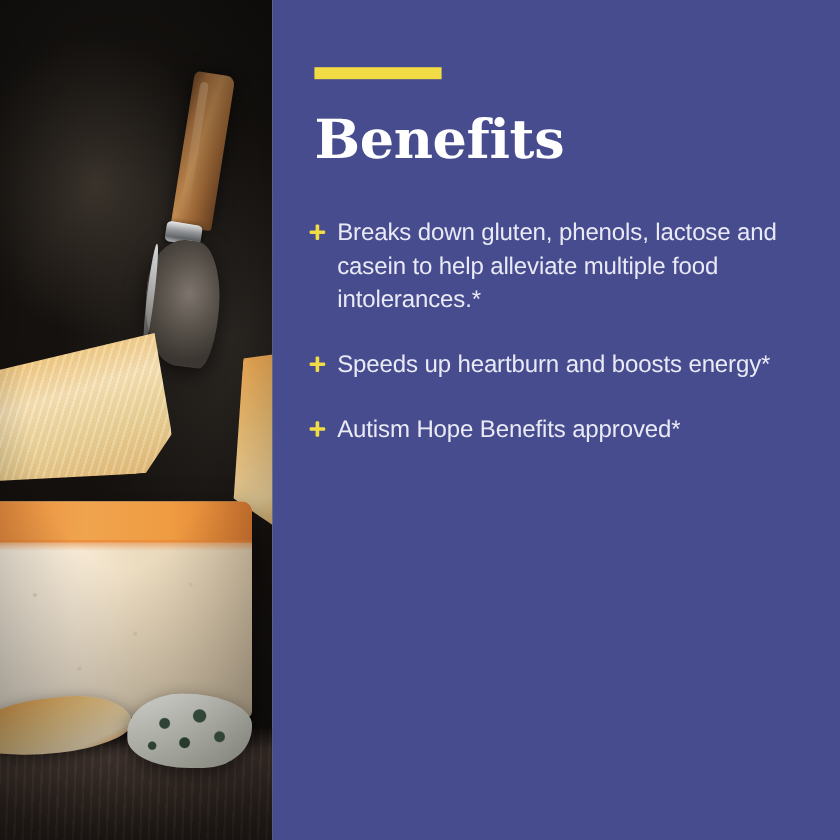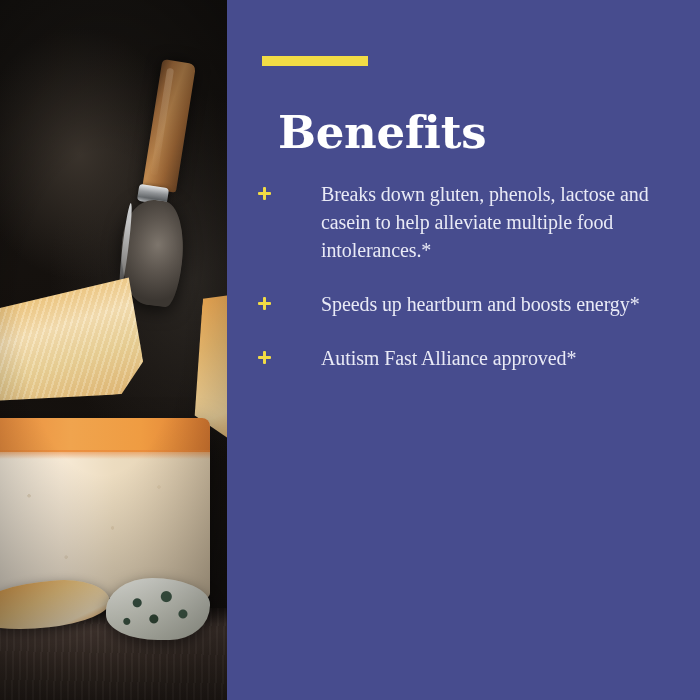--- a/index.html
+++ b/index.html
@@ -232,21 +232,21 @@
     left: 35px;
     top: 56px;
     width: 106px;
     height: 10px;
     background: #F2DC45;
   }
   .page-title {
     position: absolute;
     left: 35px;
     top: 88px;
-    margin: 16px;
+    margin: 0;
     font-family: "DejaVu Serif", "Liberation Serif", serif;
     font-weight: 700;
     font-size: 45px;
     line-height: 58px;
     letter-spacing: -0.3px;
     color: #FFFFFF;
   }
 
   .benefit-list {
     position: absolute;
@@ -286,26 +286,25 @@
   }
   .bullet-plus:after {
     left: 6px;
     top: 7px;
     width: 3px;
     height: 13px;
   }
 
   .benefit-text {
     flex: 1 1 auto;
-    font-family: Liberation Serif, serif;
+    font-family: Liberation Sans, sans-serif;
     font-size: 20px;
     line-height: 28px;
     color: #E9EAF6;
     letter-spacing: -0.1px;
-    margin-left: 40px;
   }
 </style>
 </head>
 <body>
 
 <div id="page">
 
   <div class="photo-panel">
     <div class="photo-backdrop"></div>
     <div class="photo-table"></div>
@@ -342,19 +341,19 @@
       </li>
 
 
       <li class="benefit-item">
         <span class="bullet-plus"></span>
         <span class="benefit-text">Speeds up heartburn and boosts energy*</span>
       </li>
 
       <li class="benefit-item">
         <span class="bullet-plus"></span>
-        <span class="benefit-text">Autism Fast Alliance approved*</span>
+        <span class="benefit-text">Autism Hope Benefits approved*</span>
       </li>
 
 
     </ul>
   </div>
 </div>
 
 </body></html>

